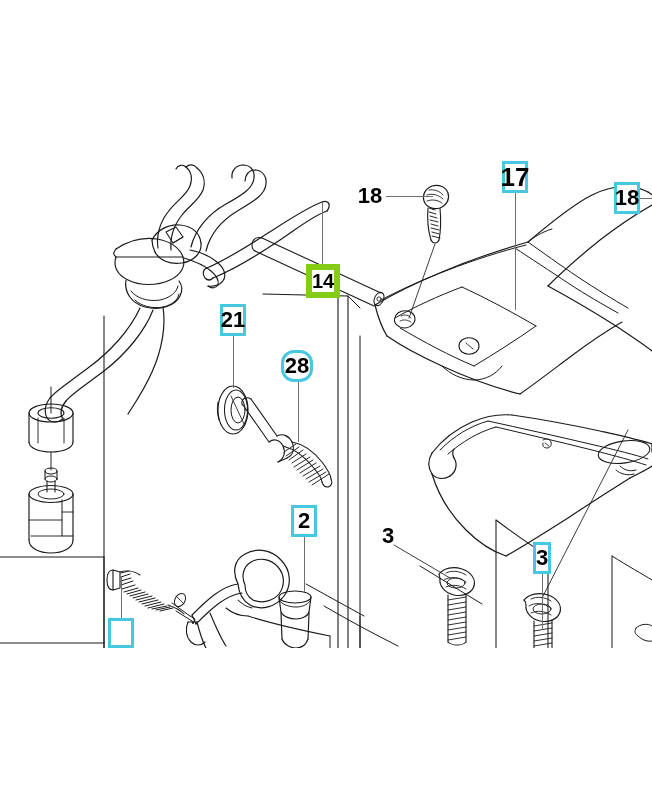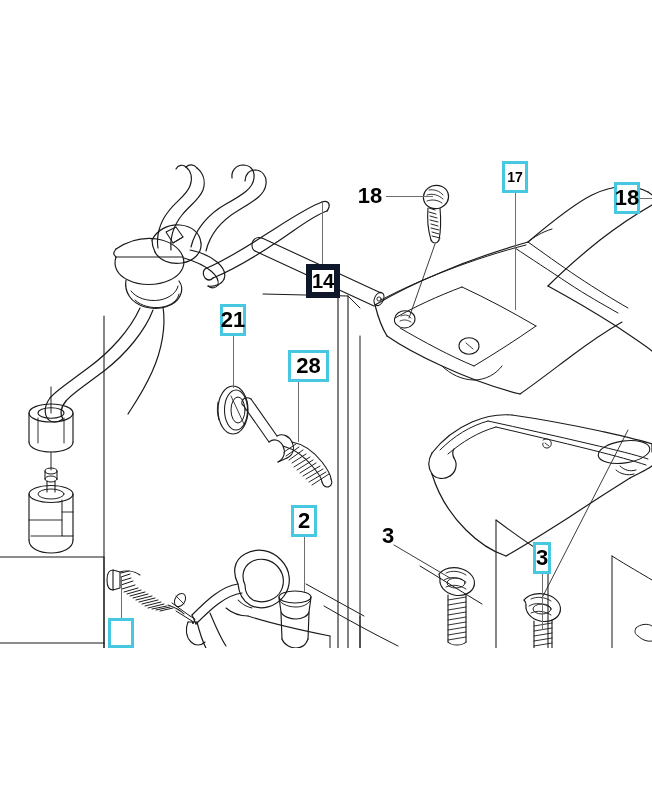--- a/index.html
+++ b/index.html
@@ -34,21 +34,21 @@
     font-family: "Liberation Sans", sans-serif;
     font-weight: bold;
     color: #000000;
     line-height: 1;
     z-index: 5;
   }
   .callout.boxed-cyan {
     border: 3px solid #46c8e0;
   }
   .callout.boxed-yellow {
-    border: 6px solid #0f172a;
+    border: 6px solid #84cc16;
   }
   .callout.plain {
     border: none;
     background: transparent;
   }
   .callout-clipped-bottom {
     border-bottom-width: 3px;
   }
   .leader {
     position: absolute;
@@ -384,29 +384,29 @@
   <div class="leader v" style="left:233px; top:336px; height:52px;"></div>
   <div class="leader v" style="left:298px; top:382px; height:60px;"></div>
   <div class="leader v" style="left:304px; top:537px; height:55px;"></div>
   <div class="leader v" style="left:542px; top:574px; height:56px;"></div>
   <div class="leader v" style="left:121px; top:576px; height:44px;"></div>
   <div class="leader h" style="left:386px; top:196px; width:47px;"></div>
   <div class="leader h" style="left:640px; top:198px; width:12px;"></div>
 
   <div class="callout plain" style="left:355px; top:183px; width:30px; height:26px; font-size:22px;">18</div>
 
-  <div class="callout boxed-cyan" style="left:502px; top:161px; width:26px; height:32px; font-size:14px;">17</div>
+  <div class="callout boxed-cyan" style="left:502px; top:161px; width:26px; height:32px; font-size:26px;">17</div>
 
   <div class="callout boxed-cyan" style="left:614px; top:182px; width:26px; height:32px; font-size:22px;">18</div>
 
   <div class="callout boxed-yellow" style="left:306px; top:264px; width:34px; height:34px; font-size:20px;">14</div>
 
   <div class="callout boxed-cyan" style="left:220px; top:304px; width:26px; height:32px; font-size:22px;">21</div>
 
-  <div class="callout boxed-cyan" style="left:288px; top:350px; width:41px; height:32px; font-size:22px;">28</div>
+  <div class="callout boxed-cyan" style="left:281px; top:350px; width:32px; height:32px; font-size:22px;border-radius:13px;">28</div>
 
   <div class="callout boxed-cyan" style="left:291px; top:505px; width:26px; height:32px; font-size:22px;">2</div>
 
   <div class="callout plain" style="left:379px; top:523px; width:18px; height:26px; font-size:22px;">3</div>
 
   <div class="callout boxed-cyan" style="left:533px; top:542px; width:18px; height:32px; font-size:22px;">3</div>
 
   <div class="callout boxed-cyan callout-clipped-bottom" style="left:108px; top:618px; width:26px; height:30px; font-size:22px;"></div>
 
 </div>

